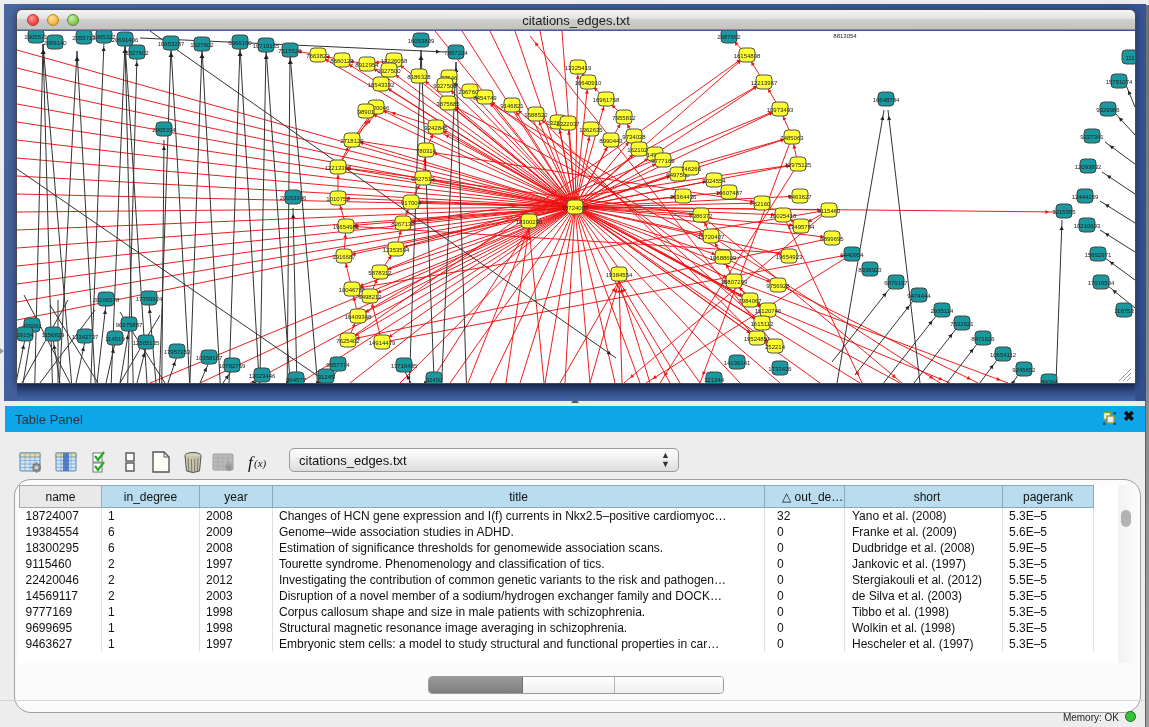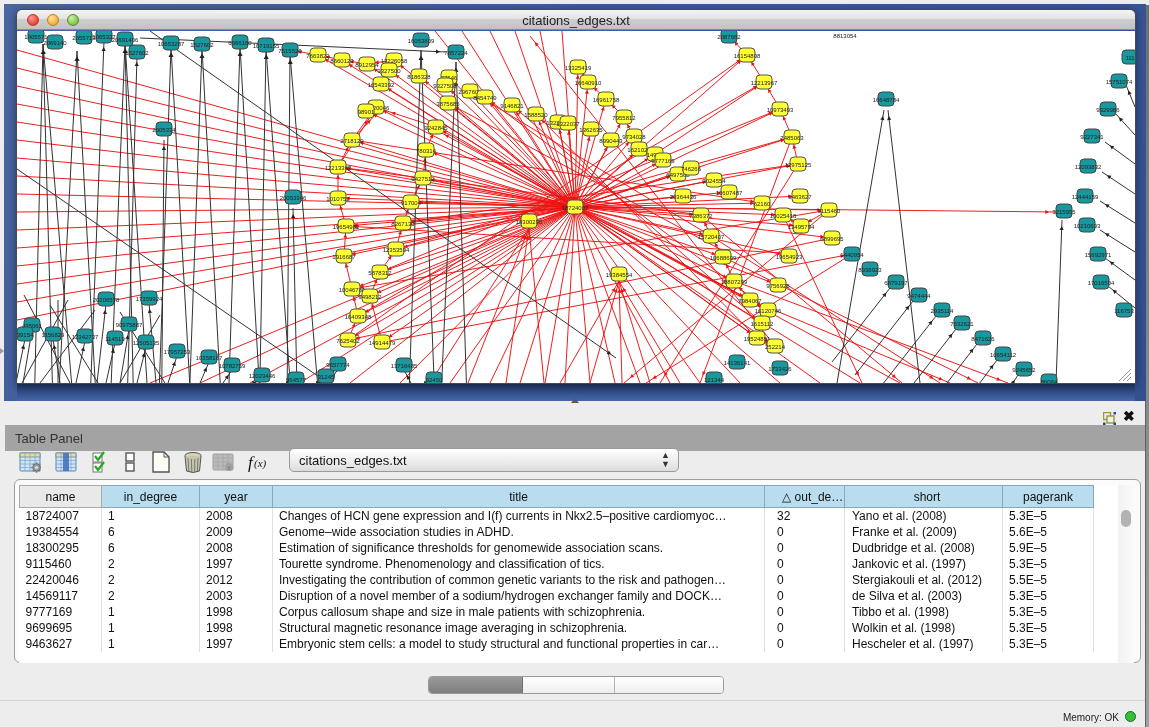--- a/index.html
+++ b/index.html
@@ -5,23 +5,23 @@
 #app { position:relative; width:1149px; height:727px; }
 #bluezone { position:absolute; left:4px; top:4px; width:1142px; height:397px;
   background:linear-gradient(135deg,#4a67a2 0%,#3d5b9b 45%,#32508f 100%); }
 #rightstrip { position:absolute; right:0; top:5px; width:4px; height:722px; background:linear-gradient(#6f6f6f,#9f9f9f); border-left:1px solid #606060; }
 #win { position:absolute; left:16px; top:9px; width:1120px; height:375px; border:1px solid #4a4a4a; border-radius:6px 6px 0 0; box-shadow:0 2px 8px rgba(0,0,0,0.45); }
 #titlebar { position:absolute; left:0; top:0; width:100%; height:20px; border-radius:5px 5px 0 0;
   background:linear-gradient(#f4f4f4 0%,#e3e3e3 45%,#cfcfcf 46%,#c2c2c2 100%); border-bottom:1px solid #8a8a8a; }
 #titlebar .tl { position:absolute; top:4px; width:12px; height:12px; border-radius:50%; }
 #title { position:absolute; width:100%; text-align:center; top:3px; font-size:13px; color:#222; }
 #canvas { position:absolute; left:0; top:21px; width:1118px; height:352px; background:#fff; overflow:hidden; }
-#tablepanelbar { position:absolute; left:5px; top:425px; width:1140px; height:26px; background:#a3a3a3; }
+#tablepanelbar { position:absolute; left:5px; top:406px; width:1140px; height:26px; background:#0ea5e9; }
 #tablepanelbar span { position:absolute; left:10px; top:6px; font-size:13px; color:#333; }
-#tbl-container { position:absolute; left:14px; top:479px; width:1127px; height:184px; background:#fbfbfb; border:1px solid #9f9f9f; border-radius:6px; }
+#tbl-container { position:absolute; left:14px; top:479px; width:1127px; height:234px; background:#fbfbfb; border:1px solid #9f9f9f; border-radius:17px; }
 #tblwrap { position:absolute; left:4px; top:5px; width:1100px; height:178px; overflow:hidden; background:#fff; }
 table { border-collapse:collapse; table-layout:fixed; width:1074px; font-size:12px; color:#111; }
 th { height:22px; background:#b9ddee; border:1px solid #86aabd; border-top:1px solid #86aabd; font-weight:normal; font-size:12px; padding:0; }
 th.c0 { background:#e9e9e9; border:1px solid #a9a9a9; }
 td { height:16px; padding:0 0 0 6px; border-right:1px solid #e0e0e0; white-space:nowrap; overflow:hidden; }
 td.c4 { padding-left:12px; }
 .c0 { width:82px; } .c1 { width:98px; } .c2 { width:73px; } .c3 { width:492px; } .c4 { width:80px; } .c5 { width:158px;padding-left:7px; } .c6 { width:91px; }
 #vscroll { position:absolute; right:6px; top:5px; width:16px; height:178px; background:linear-gradient(90deg,#f2f2f2,#fafafa); }
 #vthumb { position:absolute; left:3px; top:25px; width:10px; height:17px; background:#b3b3b3; border-radius:5px; }
 #tabs { position:absolute; left:428px; top:676px; height:18px; display:flex; border:1px solid #9a9a9a; border-radius:4px; overflow:hidden; background:#fff; }

